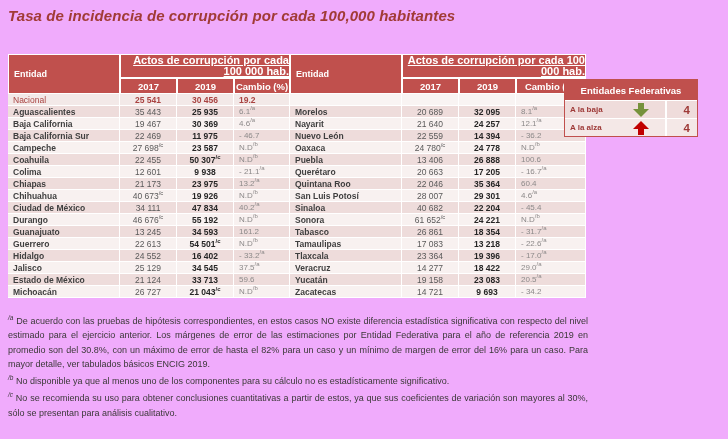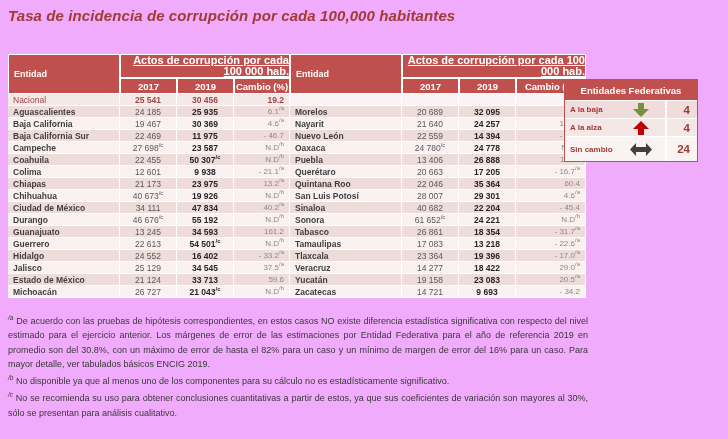--- a/index.html
+++ b/index.html
@@ -20,21 +20,21 @@
     padding-left:5px; }
   th.h-group { font-size:11px; text-align:right; vertical-align:middle;
     height:24px; line-height:11px; white-space:normal;text-decoration:underline; }
   th.h-year { font-size:9.5px; text-align:center; height:16px; }
 
   tbody td { height:12px; border-bottom:1px solid #ffffff; border-right:1px solid #ffffff;
     padding:0 5px; vertical-align:middle; }
   td.c-name   { font-size:8.5px; color:#3F3F3F; font-weight:bold; text-align:left; }
   td.c-v2017  { font-size:8.5px; color:#595959; text-align:center; }
   td.c-v2019  { font-size:8.5px; color:#262626; font-weight:bold; text-align:center; }
-  td.c-change { font-size:8px;   color:#8C8989; text-align:right; }
+  td.c-change { font-size:8px;   color:#8C8989; text-align:left; }
   sup { font-size:6px; line-height:0; }
 
   tr.stripe-dark  td { background:#EEDCDB; }
   tr.stripe-light td { background:#F8F1F0; }
   tr.row-national td { background:#F3E9E8; color:#A94442 !important; }
   tr.row-national td.c-name { font-weight:normal; }
   tr.row-national td.c-v2017, tr.row-national td.c-v2019,
   tr.row-national td.c-change { font-weight:bold; font-size:8.5px; color:#A94442; }
   tr.row-blank td { background:#F9F4F3; }
 
@@ -87,21 +87,21 @@
       </thead>
       <tbody id="left-body">
           <tr class="row-national">
             <td class="c-name">Nacional</td>
             <td class="c-v2017">25 541</td>
             <td class="c-v2019">30 456</td>
             <td class="c-change">19.2</td>
           </tr>
           <tr class="stripe-dark">
             <td class="c-name">Aguascalientes</td>
-            <td class="c-v2017">24 185</td>
+            <td class="c-v2017">35 443</td>
             <td class="c-v2019">25 935</td>
             <td class="c-change">6.1<sup>/a</sup></td>
           </tr>
           <tr class="stripe-light">
             <td class="c-name">Baja California</td>
             <td class="c-v2017">19 467</td>
             <td class="c-v2019">30 369</td>
             <td class="c-change">4.6<sup>/a</sup></td>
           </tr>
           <tr class="stripe-dark">
@@ -332,29 +332,20 @@
     <div class="panel-row bg2">
       <span class="panel-label">A la alza</span>
       <span class="panel-icon">
         <svg width="16" height="14" viewBox="0 0 16 14">
             <polygon points="8,0 16,8 11,8 11,14 5,14 5,8 0,8" fill="#C00000"></polygon>
           </svg>
       </span>
       <span class="panel-value">4</span>
     </div>
 
-    <div class="panel-row bg3 tall">
-      <span class="panel-label">Sin cambio</span>
-      <span class="panel-icon">
-        <svg width="22" height="13" viewBox="0 0 22 13">
-            <polygon points="0,6.5 6,0 6,4 16,4 16,0 22,6.5 16,13 16,9 6,9 6,13" fill="#404040"></polygon>
-          </svg>
-      </span>
-      <span class="panel-value">24</span>
-    </div>
   </div>
 
   <div class="footnotes">
     <p><span class="fn-marker">/a</span> <span>De acuerdo con las pruebas de hipótesis correspondientes, en estos casos NO existe diferencia estadística significativa con respecto del nivel estimado para el ejercicio anterior. Los márgenes de error de las estimaciones por Entidad Federativa para el año de referencia 2019 en promedio son del 30.8%, con un máximo de error de hasta el 82% para un caso y un mínimo de margen de error del 16% para un caso. Para mayor detalle, ver tabulados básicos ENCIG 2019.</span></p>
     <p><span class="fn-marker">/b</span> <span>No disponible ya que al menos uno de los componentes para su cálculo no es estadísticamente significativo.</span></p>
     <p><span class="fn-marker">/c</span> <span>No se recomienda su uso para obtener conclusiones cuantitativas a partir de estos, ya que sus coeficientes de variación son mayores al 30%, sólo se presentan para análisis cualitativo.</span></p>
   </div>
 
 </div>
 

